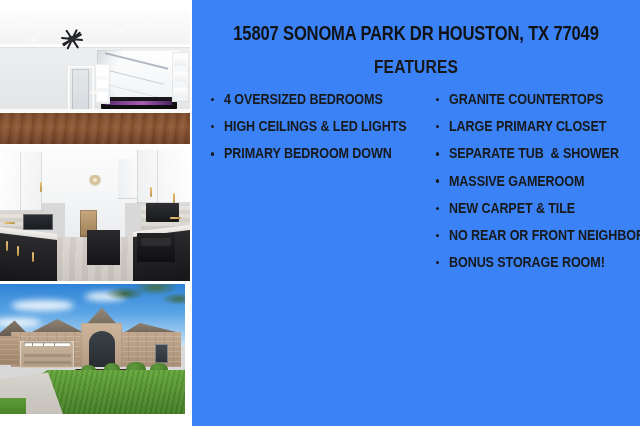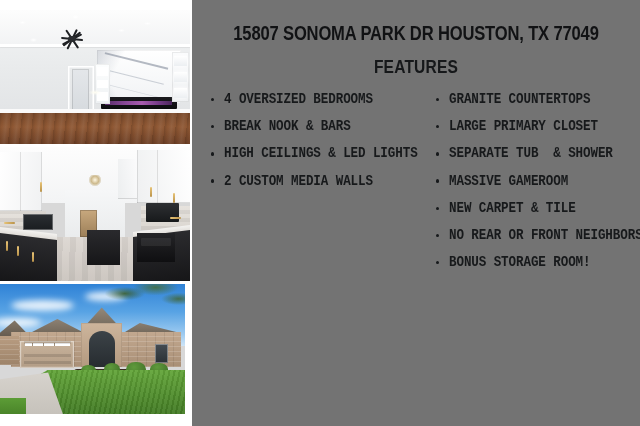--- a/index.html
+++ b/index.html
@@ -376,21 +376,21 @@
   }
   .e-nb-l {
     position: absolute; left: 0; top: 33%; width: 12%; height: 14%;
     background: linear-gradient(180deg,#c6b49e 0%,#a89madd 100%);
   }
 
   
   .panel {
     position: absolute;
     left: 192px; top: 0; right: 0; bottom: 0;
-    background: #737373;
+    background: #3b82f6;
   }
   .title {
     position: absolute;
     left: 0; right: 0; top: 22px;
     text-align: center;
     font-family: "Liberation Sans Narrow", "Liberation Sans", sans-serif;
     font-weight: 700;
     font-size: 19.5px;
     letter-spacing: -0.2px;
     color: #111214;
@@ -424,21 +424,21 @@
   ul.flist {
     list-style: none;
     margin: 0;
     padding: 0;
   }
   ul.flist li {
     position: relative;
     height: 27.2px;
     line-height: 27.2px;
     padding-left: 18px;
-    font-family: Liberation Mono, monospace;
+    font-family: Liberation Sans, sans-serif;
     font-weight: 600;
     font-size: 14.6px;
     color: #17191b;
     white-space: pre;
     letter-spacing: -0.1px;
   }
   ul.flist li > span {
     display: inline-block;
     transform: scaleX(0.86);
     transform-origin: left center;
@@ -568,23 +568,22 @@
 
   <div class="title">15807 SONOMA PARK DR HOUSTON, TX 77049</div>
 
   <div class="subtitle">FEATURES</div>
 
   <div class="features">
 
     <div class="col col-left">
       <ul class="flist">
         <li><span>4 OVERSIZED BEDROOMS</span></li>
-        <li><span>BREAK NOOK &amp; BARS</span></li>
         <li><span>HIGH CEILINGS &amp; LED LIGHTS</span></li>
-        <li><span>2 CUSTOM MEDIA WALLS</span></li>
+        <li><span>PRIMARY BEDROOM DOWN</span></li>
       </ul>
     </div>
 
     <div class="col col-right">
       <ul class="flist">
         <li><span>GRANITE COUNTERTOPS</span></li>
         <li><span>LARGE PRIMARY CLOSET</span></li>
         <li><span>SEPARATE TUB  &amp; SHOWER</span></li>
         <li><span>MASSIVE GAMEROOM</span></li>
         <li><span>NEW CARPET &amp; TILE</span></li>

